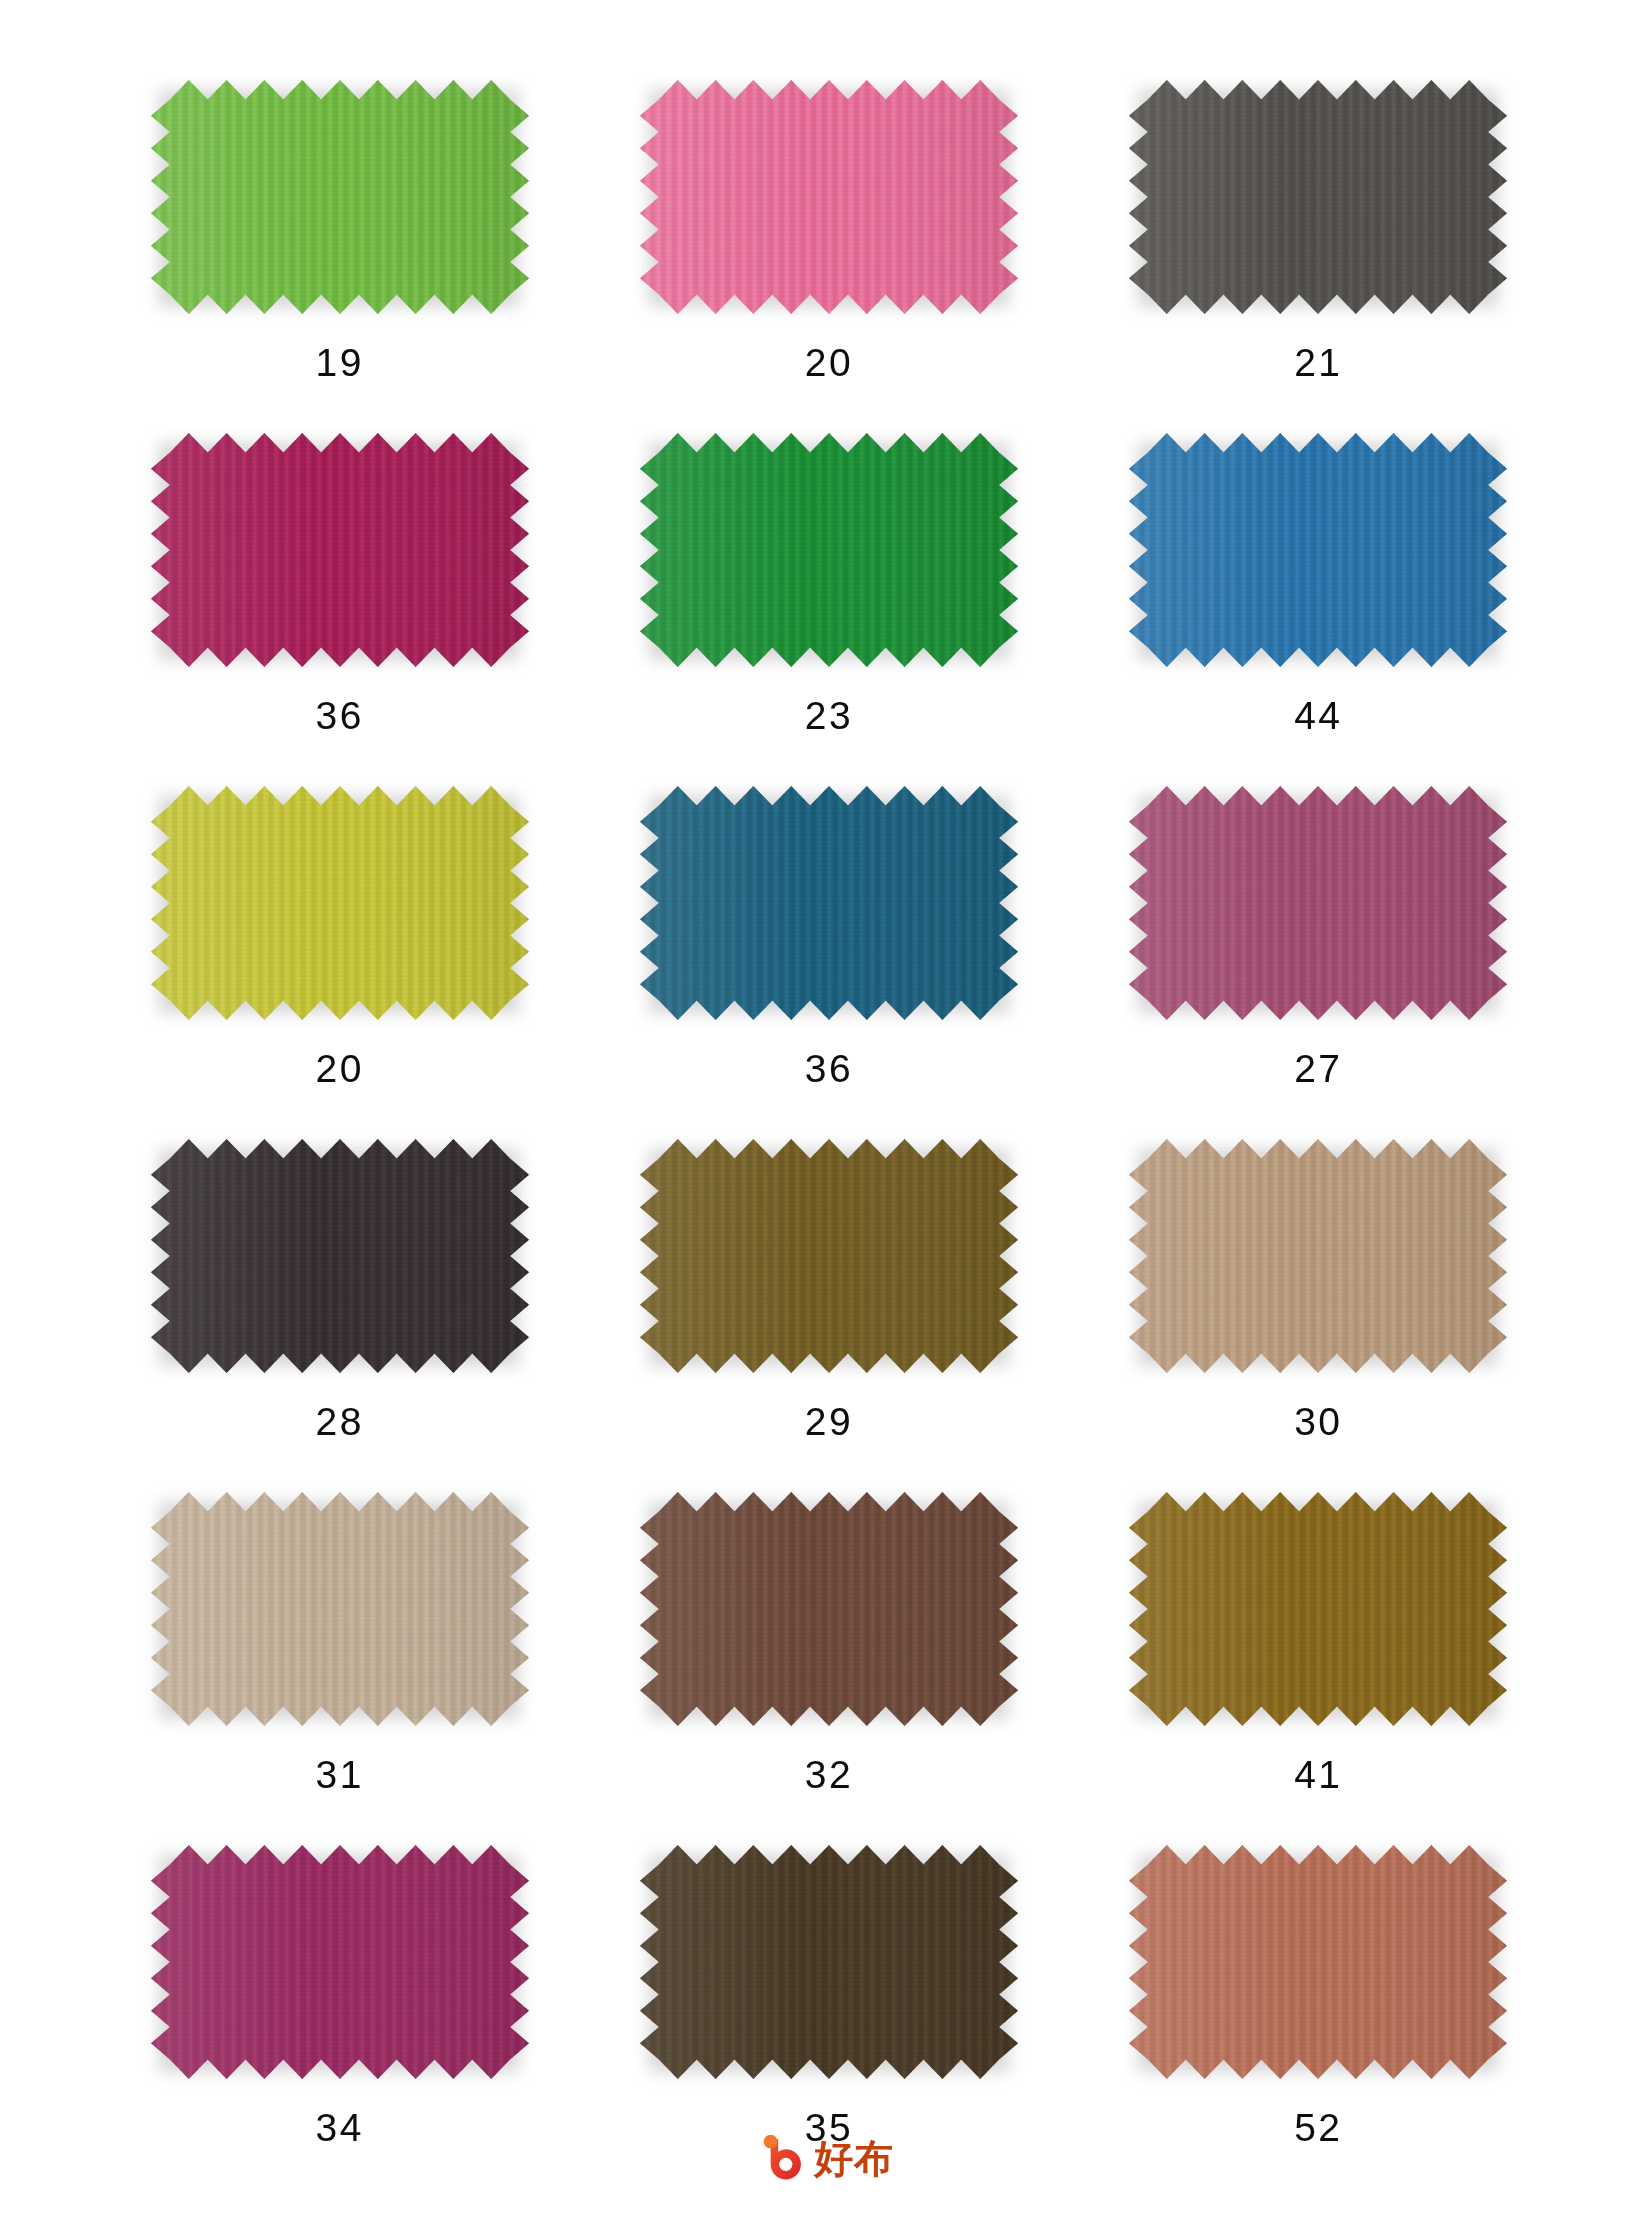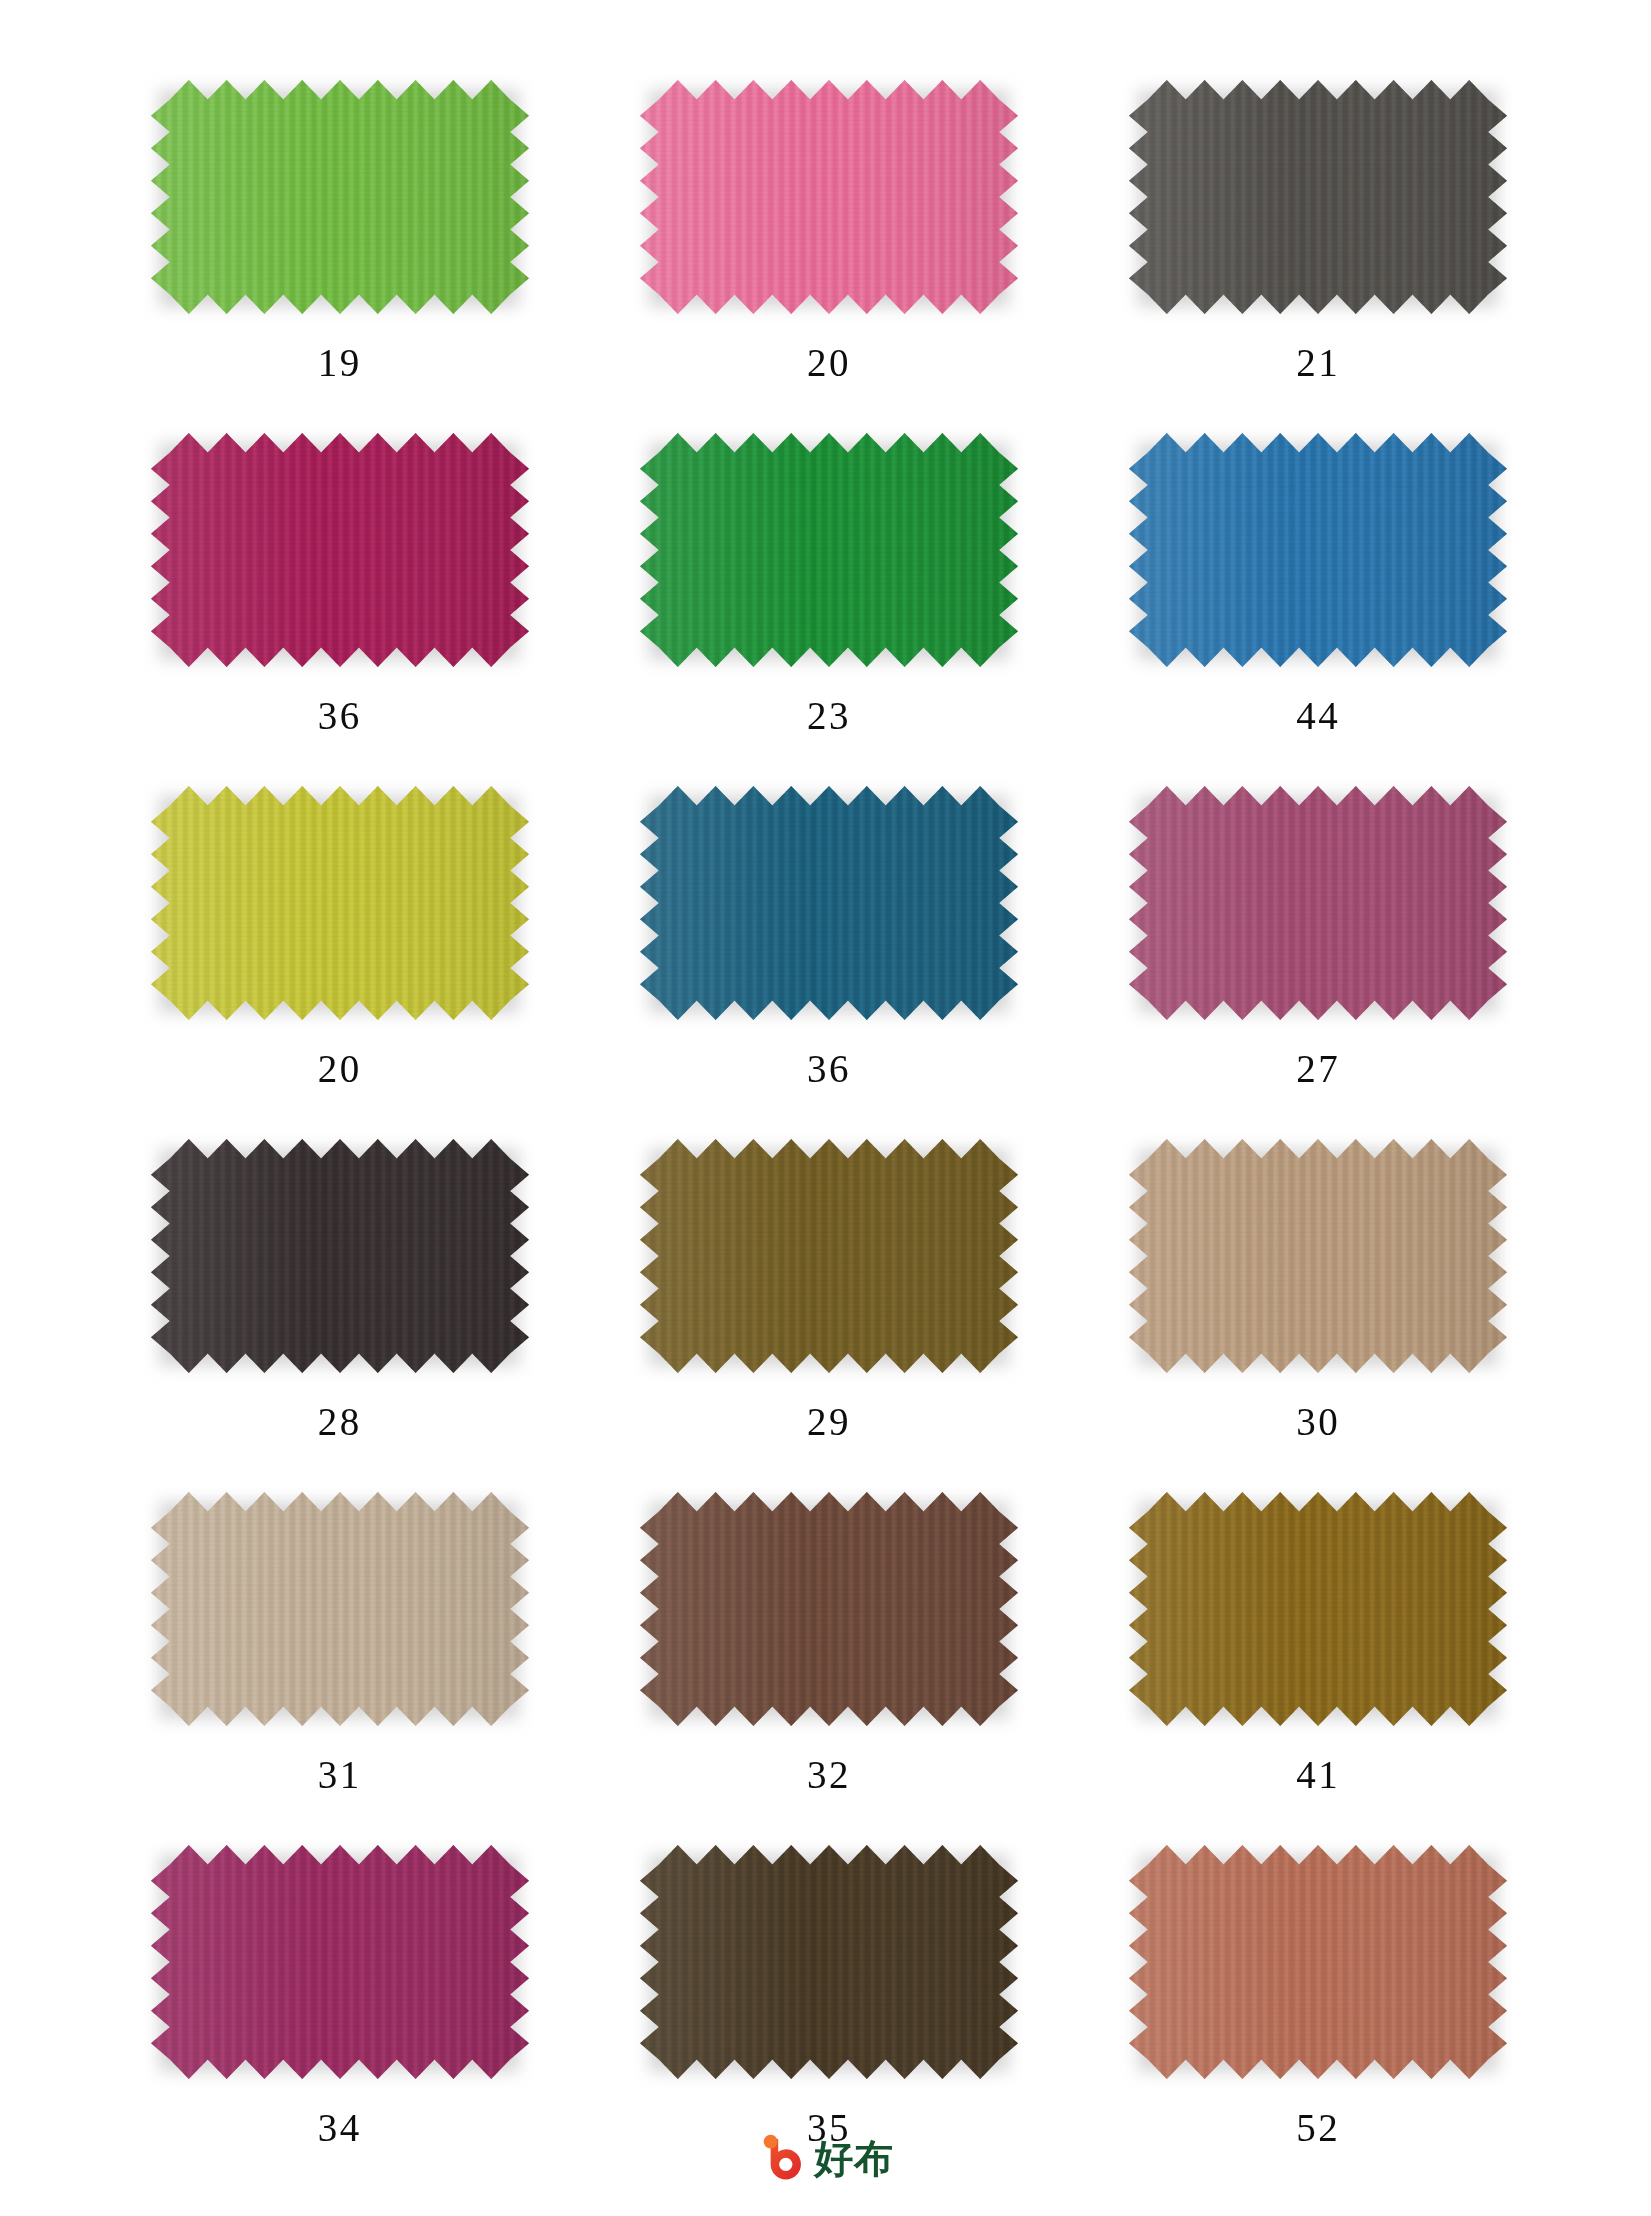--- a/index.html
+++ b/index.html
@@ -63,21 +63,21 @@
     left: 0; top: 0;
     width: 378px;
     height: 234px;
     z-index: 1;
   }
   .chip svg { display: block; width: 100%; height: 100%; }
 
   
   .swatch-label {
     margin-top: 29px;
-    font-family: Liberation Serif, serif;
+    font-family: Liberation Sans, sans-serif;
     font-size: 39px;
     font-weight: 300;
     letter-spacing: 2.5px;
     color: #0d0d0d;
     line-height: 1;
     text-align: center;
   }
 
   
   #footer-logo {
@@ -92,21 +92,21 @@
   }
   .logo-mark {
     position: relative;
     width: 48px;
     height: 48px;
   }
   .logo-text {
     font-family: "Liberation Sans", sans-serif;
     font-size: 39px;
     font-weight: 700;
-    color: #14532d;
+    color: #c2410c;
     line-height: 1;
     letter-spacing: 0.6px;
   }
 </style>
 </head>
 <body>
 
 <div id="page">
 
   <div id="swatch-grid">

